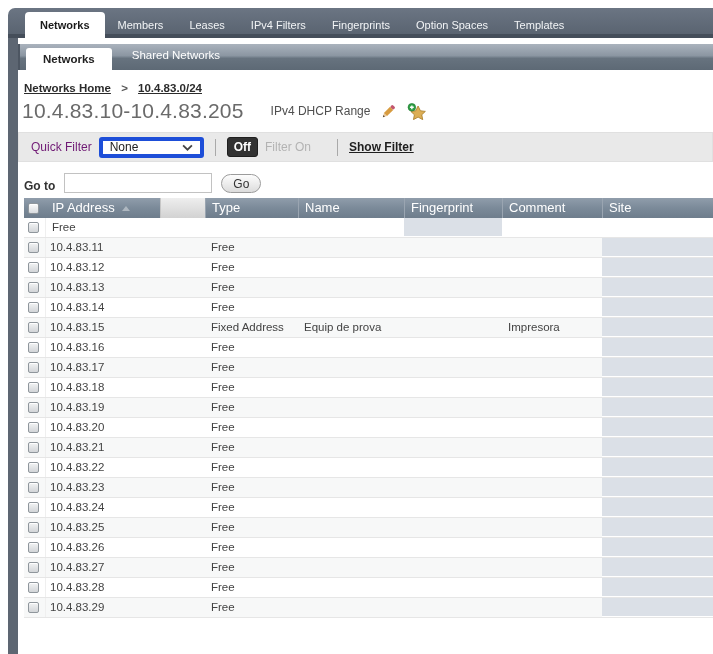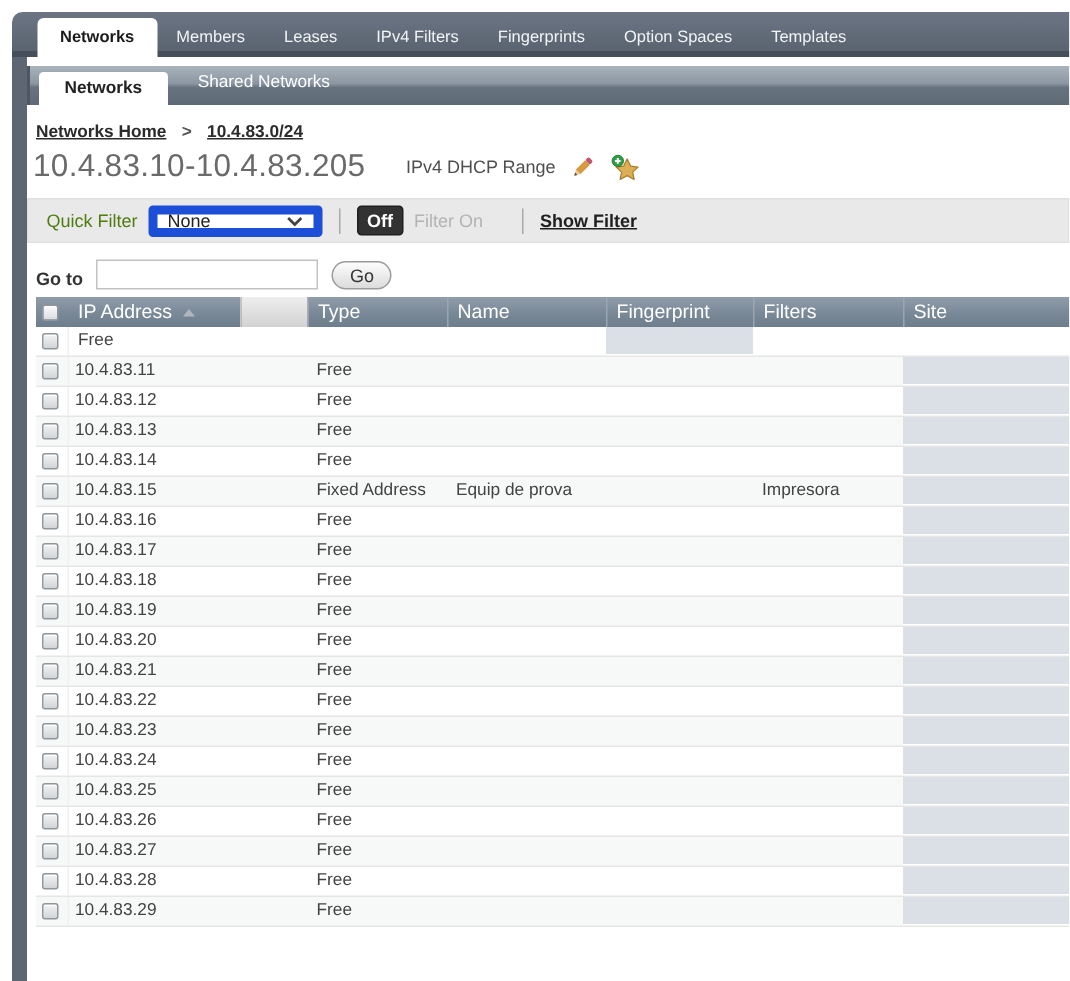--- a/index.html
+++ b/index.html
@@ -46,24 +46,24 @@
   .title-row { margin:5px 0 0 4px; display:flex; align-items:center; }
   .page-title { font-size:21px; color:#6a6a6a; letter-spacing:.2px; }
   .page-subtitle { font-size:12px; color:#4f4f4f; margin-left:27px; }
   .title-icon { margin-left:10px; display:inline-flex; cursor:pointer; }
 
   
   .filter-bar {
     margin-top:9px; height:30px; background:#e9e9e9; border:1px solid #e0e0e0;
     display:flex; align-items:center; padding-left:12px; font-size:12px;
   }
-  .qf-label { color:#4d7c0f; }
+  .qf-label { color:#701a75; }
   .qf-select {
-    width:116px; height:21px; margin-left:7px; background:#fff;
-    border:6px solid #1d4ed8; border-radius:3px;
+    width:105px; height:21px; margin-left:7px; background:#fff;
+    border:4px solid #1d4ed8; border-radius:3px;
     display:flex; align-items:center; justify-content:space-between;
     padding:0 7px; font-size:12px; color:#222; cursor:pointer;text-align:right;
   }
   .vdivider { width:1px; height:17px; background:#a9a9a9; margin:0 11px; }
   .off-btn {
     background:#323232; color:#fff; font-size:12px; font-weight:bold;
     padding:2px 6px; border-radius:3px; cursor:pointer; border:1px solid #1f1f1f;
   }
   .filter-on { color:#b3b3b3; margin-left:7px; }
   .vdivider.second { margin-left:26px; }
@@ -218,21 +218,21 @@
           <span class="checkbox"></span>
         </div>
         <div class="th">
           <span>IP Address</span>
           <span class="sort-arrow"></span>
         </div>
         <div class="th th-spacer"></div>
         <div class="th sep">Type</div>
         <div class="th sep">Name</div>
         <div class="th sep">Fingerprint</div>
-        <div class="th sep">Filters</div>
+        <div class="th sep">Comment</div>
         <div class="th sep">Site</div>
       </div>
       <div class="grid-body">
 
       <div class="row">
             <div class="cb-cell">
               <span class="checkbox"></span>
             </div>
             <div class="cell">Free</div>
             <div class="cell"></div>

